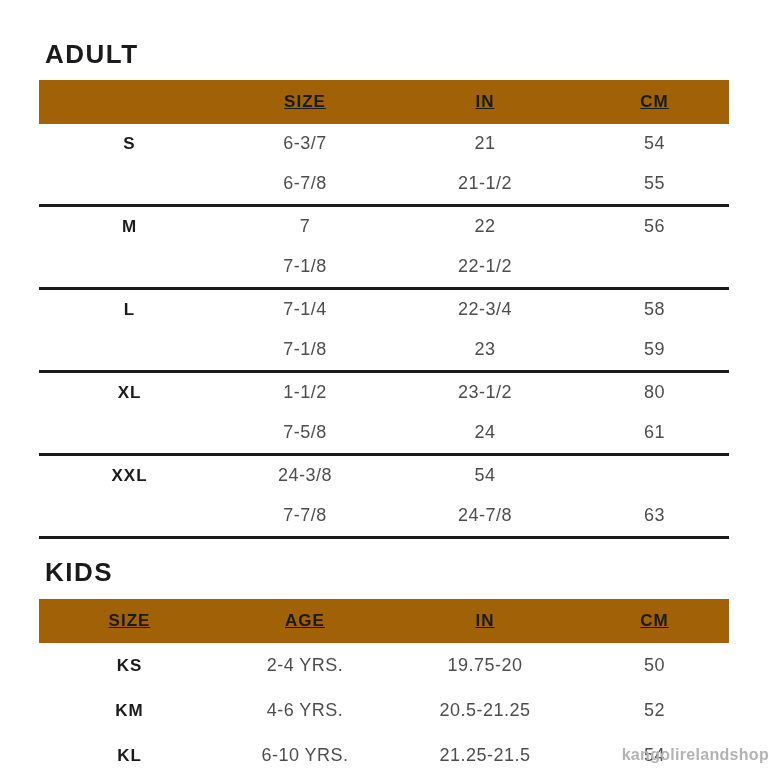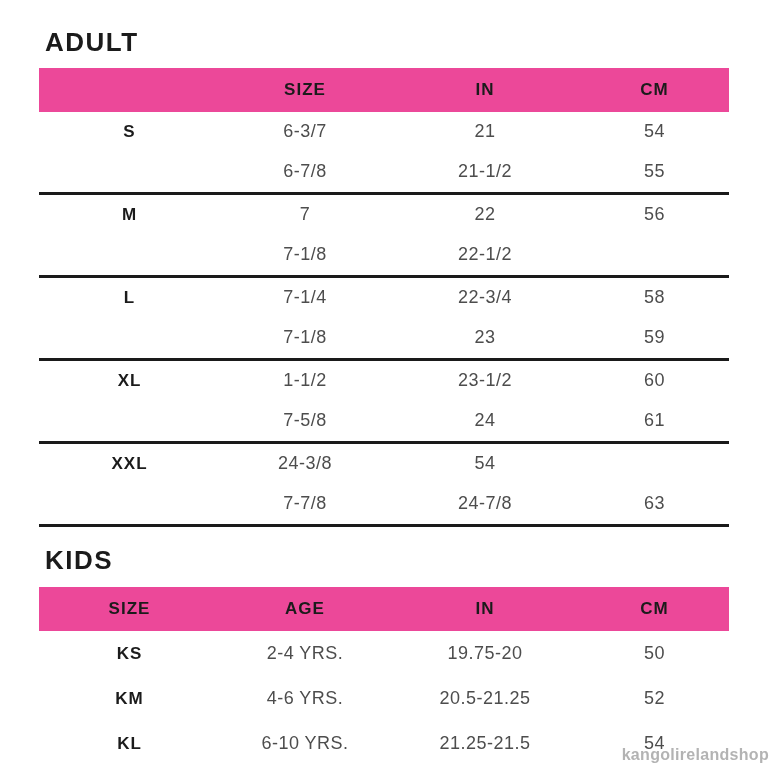--- a/index.html
+++ b/index.html
@@ -1,21 +1,21 @@
 <!DOCTYPE html>
 <html><head>
 <meta charset="utf-8">
 <style>
   * { margin: 0; padding: 0; box-sizing: border-box; }
   html, body { width: 769px; height: 769px; background: #ffffff; overflow: hidden; }
   body {
     font-family: "Liberation Sans", sans-serif;
     color: #1b1b1b;
   }
-  .page { width: 769px; height: 769px; position: relative; padding-top: 28px; }
+  .page { width: 769px; height: 769px; position: relative; padding-top: 40px; }
 
   .section-heading {
     margin-left: 45px;
     font-size: 26px;
     font-weight: 800;
     letter-spacing: 1.5px;
     color: #1b1b1b;
     line-height: 1.1;
   }
   .heading-adult { margin-bottom: 11px; }
@@ -25,21 +25,22 @@
     margin-left: 39px;
     width: 690px;
   }
   .grid-row {
     display: grid;
     grid-template-columns: 181px 170px 190px 149px;
     align-items: center;
   }
   .header-row {
     height: 44px;
-    background: #ec4899;
+    background: #a16207;
+    text-decoration: underline;
   }
   .header-cell {
     text-align: center;
     font-weight: 800;
     font-size: 17px;
     letter-spacing: 1px;
     color: #1b1b1b;
   }
   .data-row { height: 40px; }
   .kids-row { height: 45px; }
@@ -128,21 +129,21 @@
         <div class="cell-value">23</div>
         <div class="cell-value">59</div>
       </div>
     </div>
 
     <div class="row-group">
       <div class="grid-row data-row">
         <div class="row-label">XL</div>
         <div class="cell-value">1-1/2</div>
         <div class="cell-value">23-1/2</div>
-        <div class="cell-value">60</div>
+        <div class="cell-value">80</div>
       </div>
       <div class="grid-row data-row">
         <div class="row-label"></div>
         <div class="cell-value">7-5/8</div>
         <div class="cell-value">24</div>
         <div class="cell-value">61</div>
       </div>
     </div>
 
     <div class="row-group">

